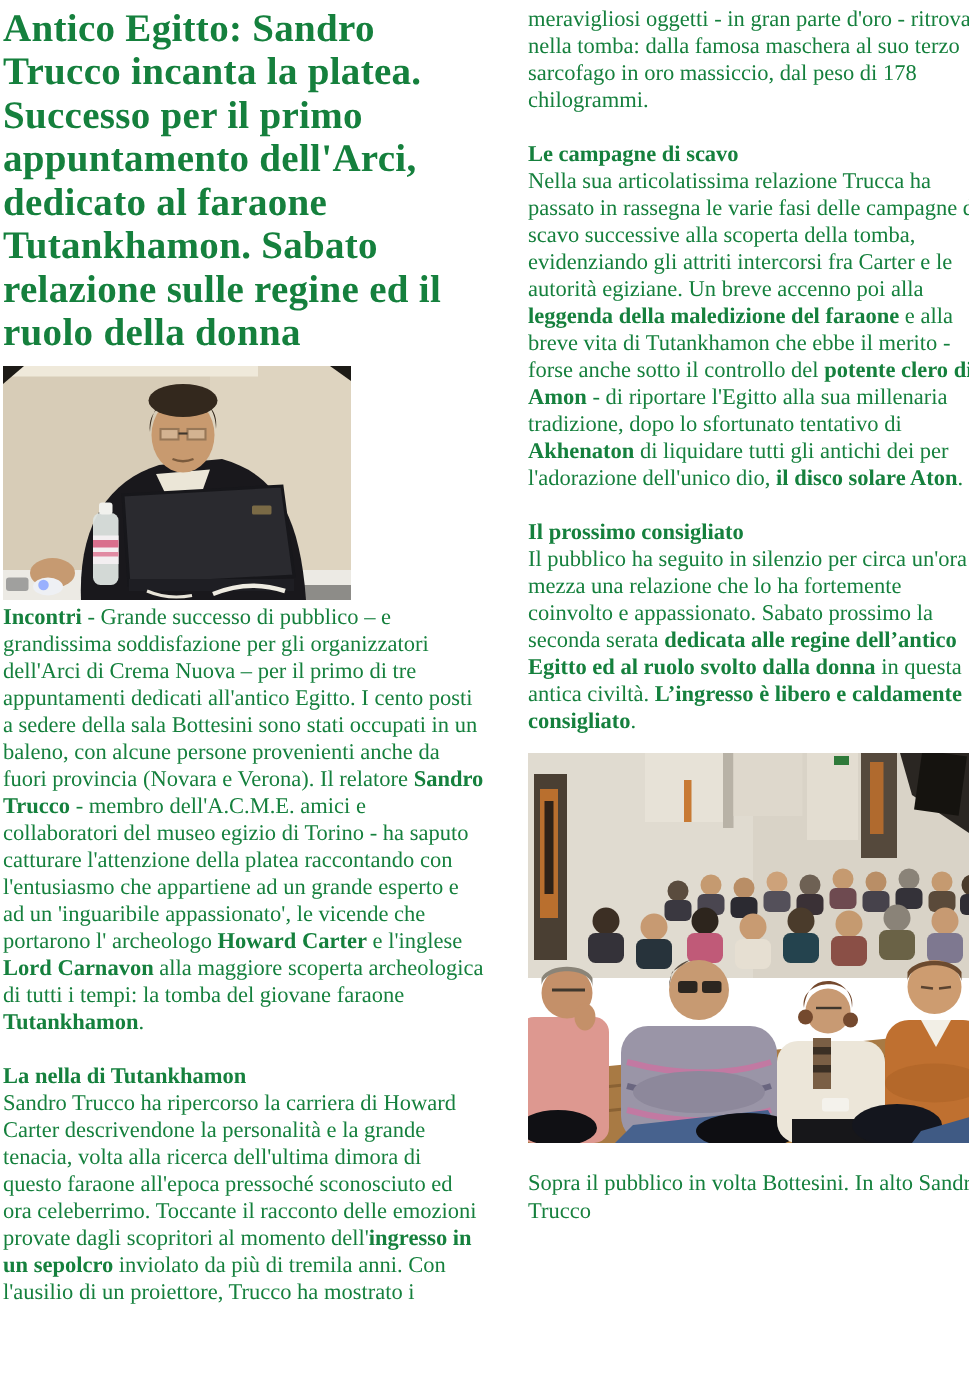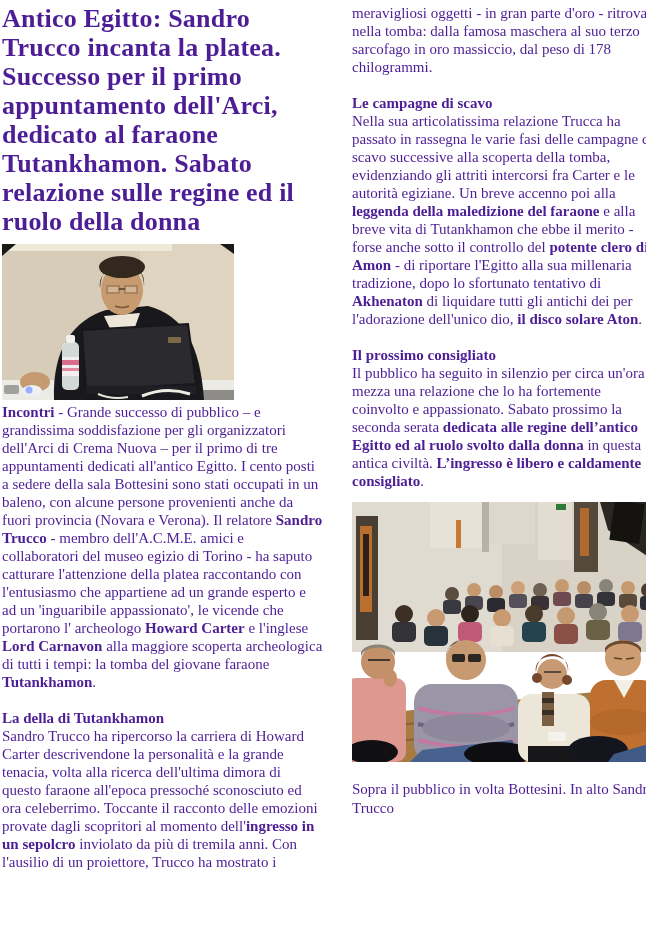--- a/index.html
+++ b/index.html
@@ -1,20 +1,20 @@
 <!DOCTYPE html>
 <html><head>
 <meta charset="utf-8">
 <style>
   html,body{margin:0;padding:0;background:#ffffff;}
   .page{
     position:relative;
     width:646px;height:926px;
     background:#ffffff;
-    color:#4c1d95;
+    color:#15803d;
     font-family:"Liberation Serif", serif;
     overflow:hidden;
   }
   .col{position:absolute;top:4px;}
   .col-left{left:2px;width:321px;}
   .col-right{left:352px;width:306px;font-family:Liberation Serif, serif;}
   h1.headline{
     font-size:26px;
     line-height:29px;
     font-weight:bold;
@@ -83,21 +83,21 @@
         <circle cx="27" cy="146" r="3.5" fill="#8fa8ff" opacity="0.9"></circle>
         <rect x="2" y="141" width="15" height="9" rx="2" fill="#a0a09e"></rect>
 
         <path d="M140,152 q24,-10 48,-2" stroke="#efece2" stroke-width="3" fill="none"></path>
         <path d="M96,150 q14,6 30,3" stroke="#e8e4d8" stroke-width="2" fill="none"></path>
       </svg>
     </figure>
 
     <div class="body-text">
       <p class="para"><span class="seg-b">Incontri</span><span> - Grande successo di pubblico – e grandissima soddisfazione per gli organizzatori dell'</span><span class="seg-i">Arci di Crema Nuova</span><span> – per il primo di tre appuntamenti dedicati all'antico Egitto. I cento posti a sedere della sala Bottesini sono stati occupati in un baleno, con alcune persone provenienti anche da fuori provincia (Novara e Verona). Il relatore </span><span class="seg-b">Sandro Trucco</span><span> - membro dell'A.C.M.E. amici e collaboratori del museo egizio di Torino - ha saputo catturare l'attenzione della platea raccontando con l'entusiasmo che appartiene ad un grande esperto e ad un 'inguaribile appassionato', le vicende che portarono l' archeologo </span><span class="seg-b">Howard Carter</span><span> e l'inglese </span><span class="seg-b">Lord Carnavon</span><span> alla maggiore scoperta archeologica di tutti i tempi: la tomba del giovane faraone </span><span class="seg-b">Tutankhamon</span><span>.</span></p>
-      <h2 class="section-heading">La della di Tutankhamon</h2>
+      <h2 class="section-heading">La nella di Tutankhamon</h2>
       <p class="para"><span>Sandro Trucco ha ripercorso la carriera di Howard Carter descrivendone la personalità e la grande tenacia, volta alla ricerca dell'ultima dimora di questo faraone all'epoca pressoché sconosciuto ed ora celeberrimo. Toccante il racconto delle emozioni provate dagli scopritori al momento dell'</span><span class="seg-b">ingresso in un sepolcro</span><span> inviolato da più di tremila anni. Con l'ausilio di un proiettore, Trucco ha mostrato i</span></p>
     </div>
   </div>
 
   <div class="col col-right">
     <div class="body-text">
       <p class="para"><span>meravigliosi oggetti - in gran parte d'oro - ritrovati nella tomba: dalla famosa maschera al suo terzo sarcofago in oro massiccio, dal peso di 178 chilogrammi.</span></p>
       <h2 class="section-heading">Le campagne di scavo</h2>
       <p class="para"><span>Nella sua articolatissima relazione Trucca ha passato in rassegna le varie fasi delle campagne di scavo successive alla scoperta della tomba, evidenziando gli attriti intercorsi fra Carter e le autorità egiziane. Un breve accenno poi alla </span><span class="seg-b">leggenda della maledizione del faraone</span><span> e alla breve vita di Tutankhamon che ebbe il merito - forse anche sotto il controllo del </span><span class="seg-b">potente clero di Amon</span><span> - di riportare l'Egitto alla sua millenaria tradizione, dopo lo sfortunato tentativo di </span><span class="seg-b">Akhenaton</span><span> di liquidare tutti gli antichi dei per l'adorazione dell'unico dio, </span><span class="seg-b">il disco solare Aton</span><span>.</span></p>
       <h2 class="section-heading">Il prossimo consigliato</h2>

